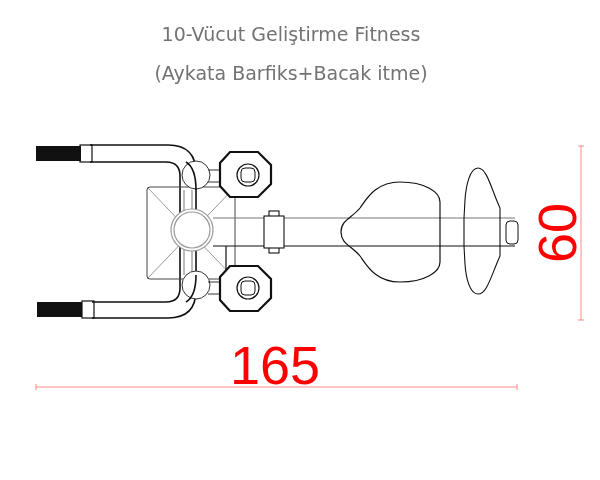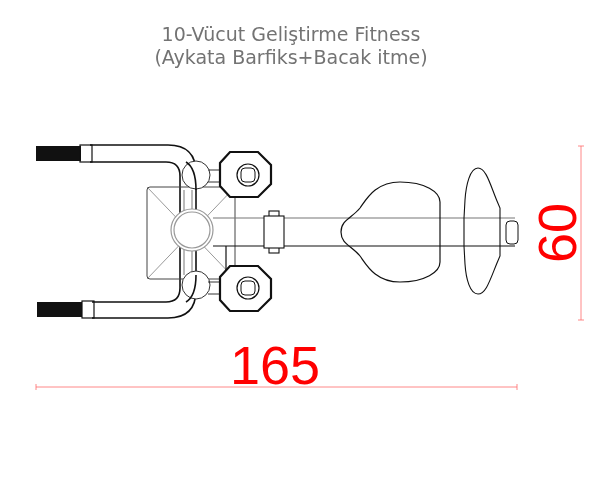--- a/index.html
+++ b/index.html
@@ -2,21 +2,21 @@
 <html><head>
   <meta charset="utf-8">
   <style>
     html, body { margin: 0; padding: 0; background: #ffffff; }
     body { width: 600px; height: 480px; position: relative; overflow: hidden; font-family: "DejaVu Sans", sans-serif; }
     .title {
       position: absolute; left: 0; width: 498px; text-align: center;
       color: #737373; font-size: 19px; line-height: 26px; margin-left: 42px;
     }
     .title.l1 { top: 21px; }
-    .title.l2 { top: 44px; }
+    .title.l2 { top: 60px; }
     svg.drawing { position: absolute; left: 0; top: 0; }
     .dim-text { fill: #ff0000; font-family: "Liberation Sans", sans-serif; }
   </style>
 </head>
 <body>
 
 <div class="title l1">10-Vücut Geliştirme Fitness</div>
 <div class="title l2">(Aykata Barfiks+Bacak itme)</div>
 
 <svg class="drawing" width="600" height="480" viewBox="0 0 600 480" xmlns="http://www.w3.org/2000/svg">

